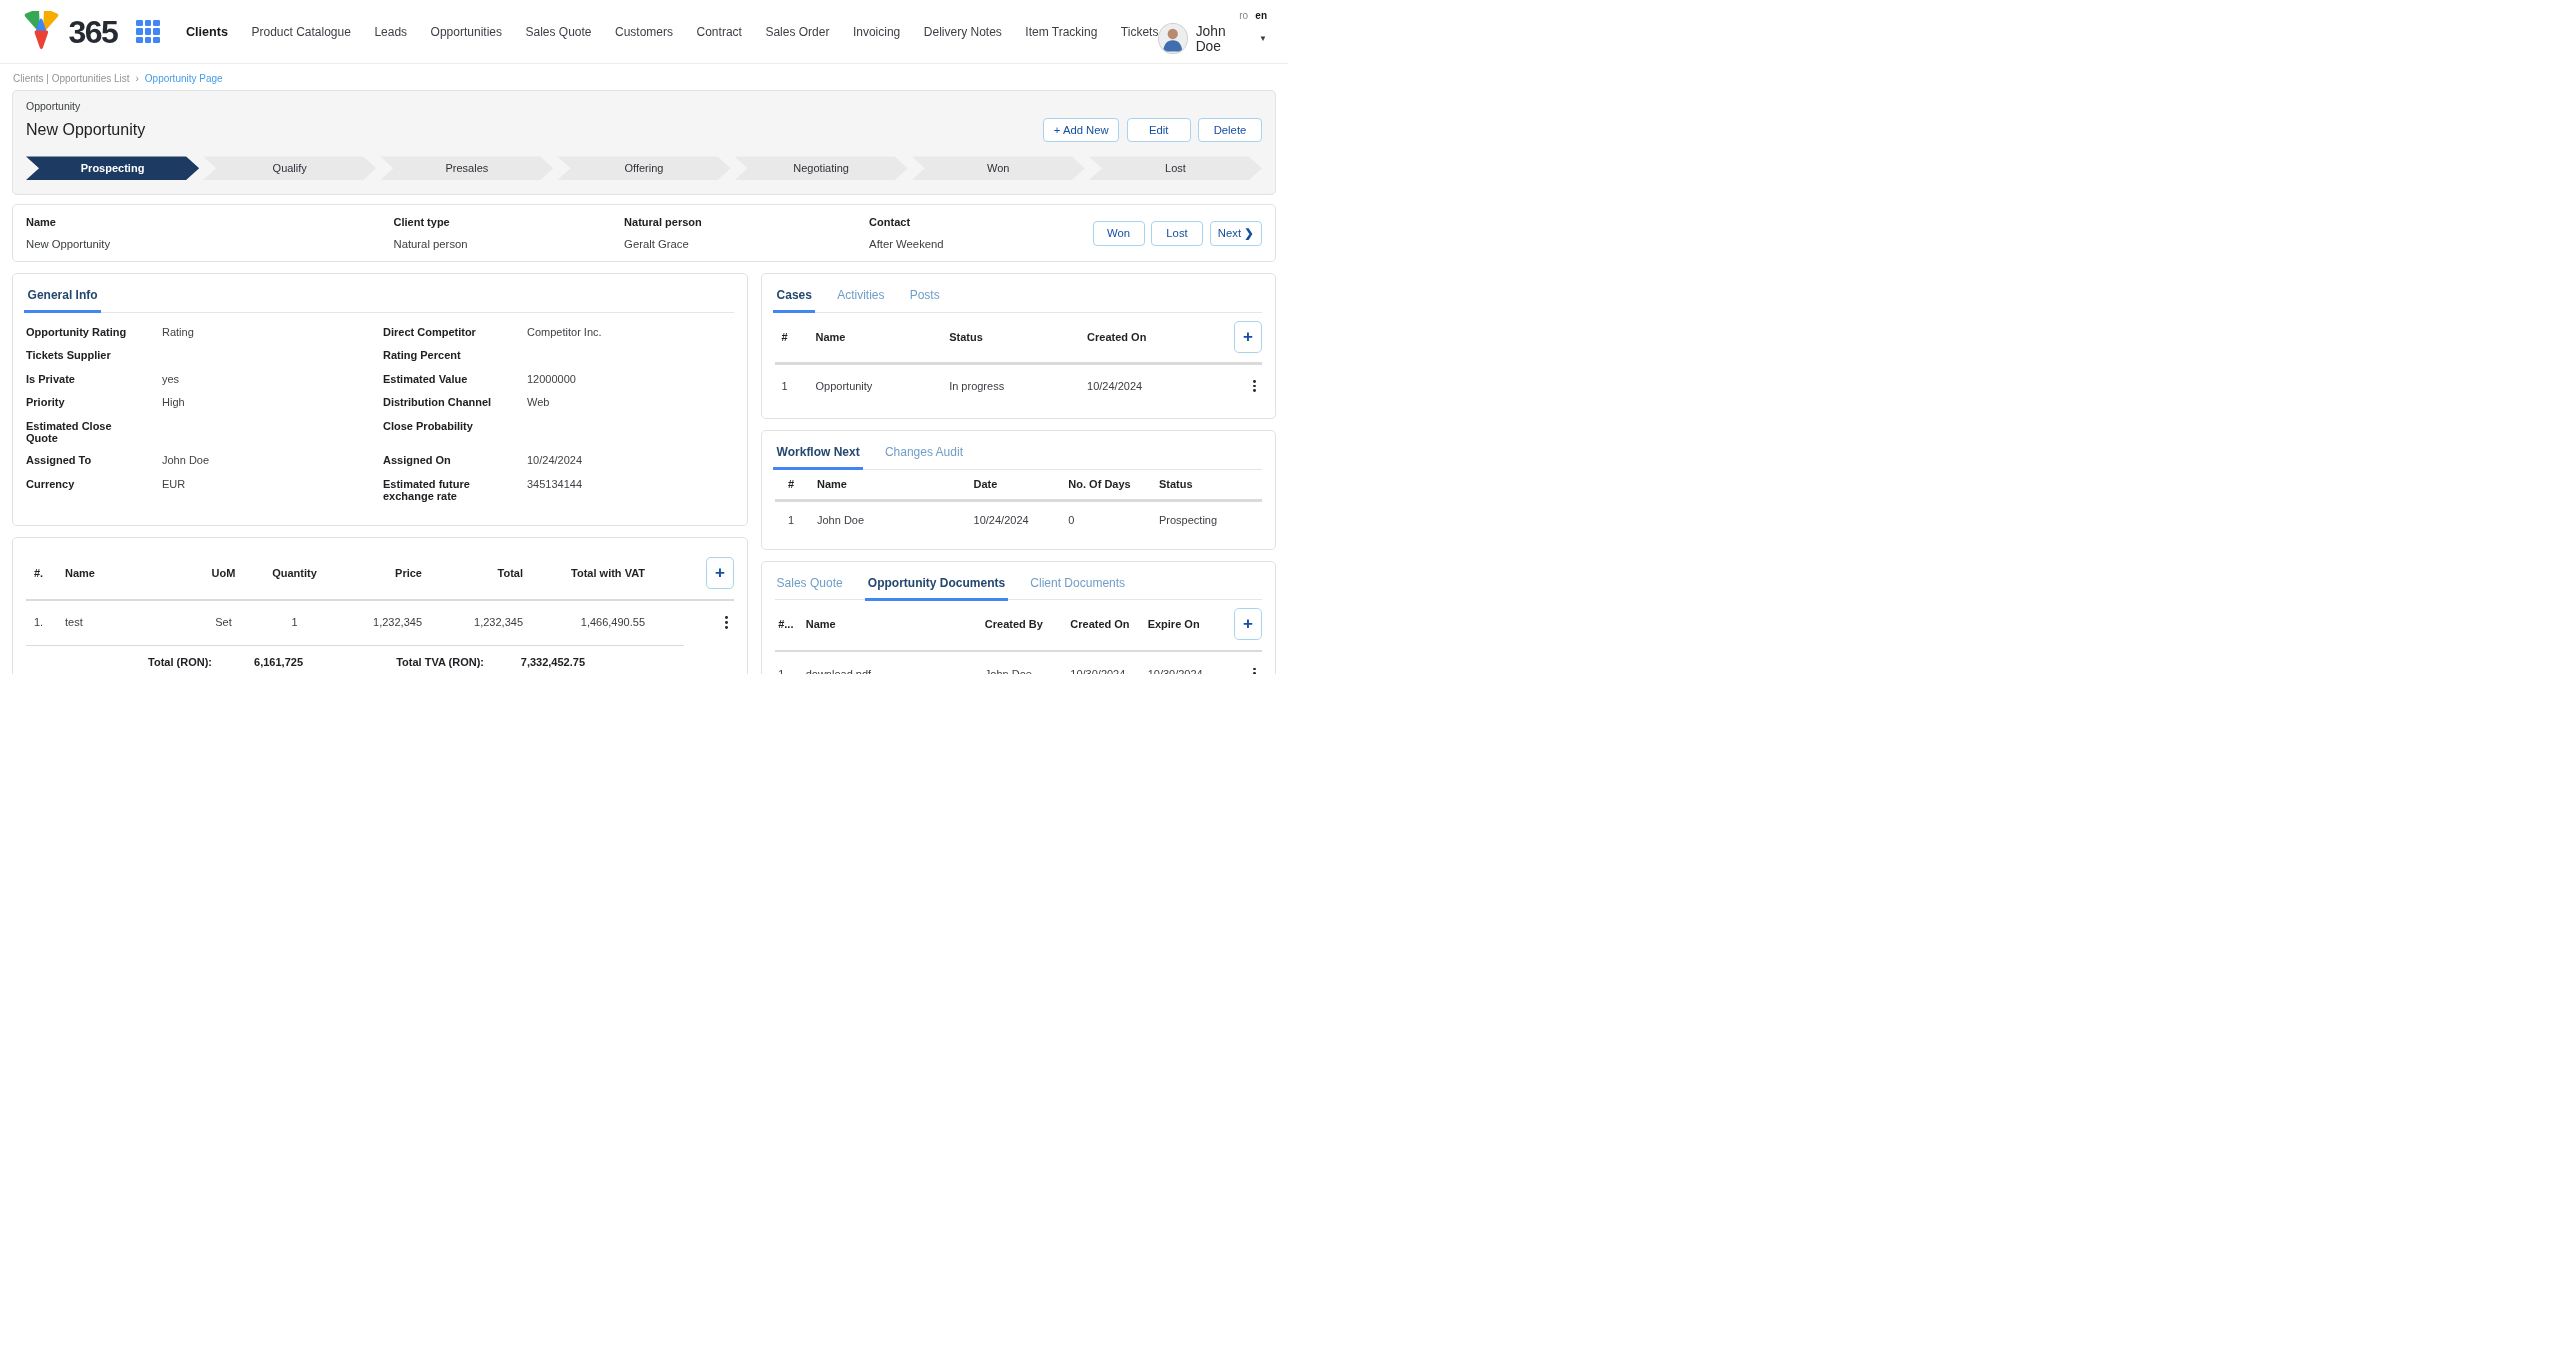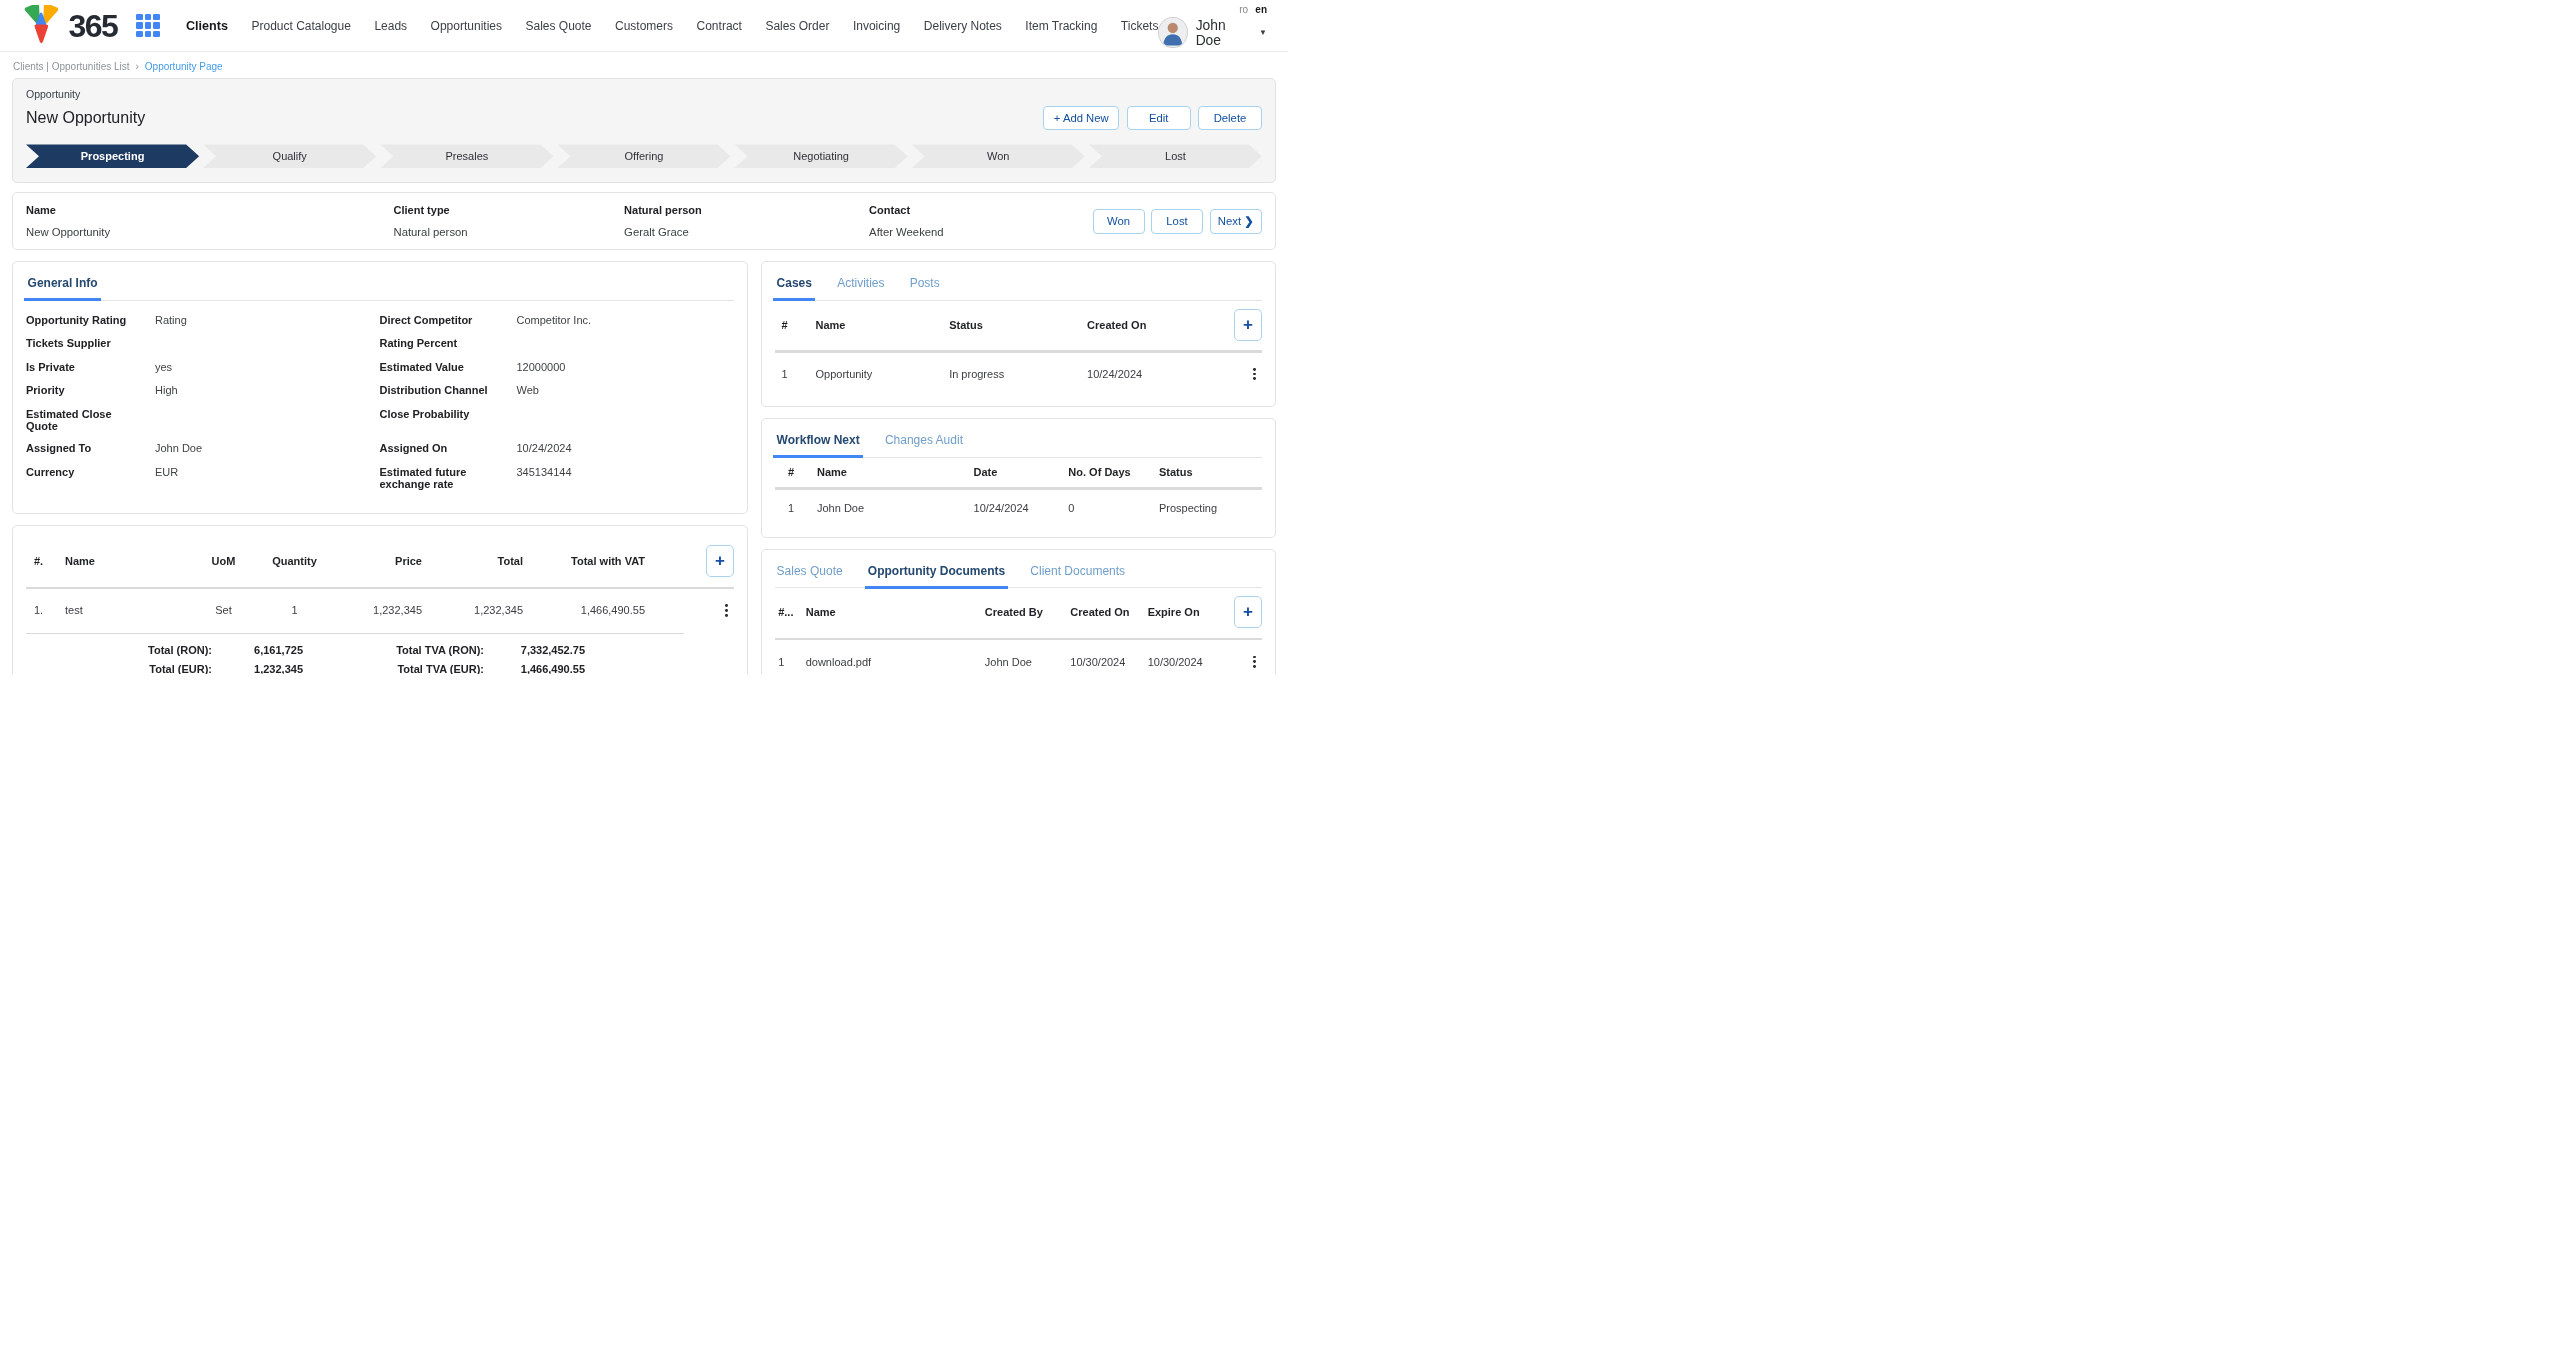--- a/index.html
+++ b/index.html
@@ -1,20 +1,20 @@
 <!DOCTYPE html>
 <html style="font-size:13px"><head>
 <meta charset="utf-8">
 <style>
   * { box-sizing: border-box; margin: 0; padding: 0; }
   html,body { width: 1288px; background:#fff; font-family:"Liberation Sans", sans-serif; color:#3c4043; }
   body { height: 674px; overflow:hidden; }
 
   
-  .topnav { display:flex; align-items:center; height:52px; padding:0 21px 0 21px; border-bottom:1.6px solid #ececec; }
+  .topnav { display:flex; align-items:center; height:64px; padding:0 21px 0 21px; border-bottom:1.6px solid #ececec; }
   .logo { display:flex; align-items:center; gap:6.5px; }
   .logo svg { display:block; }
   .logo-text { font-size:32px; font-weight:bold; color:#262b33; letter-spacing:-1.6px; line-height:1; }
   .grid-icon { display:grid; grid-template-columns:repeat(3,6.5px); grid-auto-rows:6.5px; gap:2px; margin-left:19.4px; cursor:pointer; }
   .grid-icon i { background:#4285f4; border-radius:1.2px; }
   .nav-items { display:flex; gap:23.5px; margin-left:26px; font-size:12px; color:#3b3f46; white-space:nowrap; }
   .nav-item { cursor:pointer; }
   .nav-item.active { font-weight:bold; color:#17181a; font-size:12.6px; }
   .nav-right { margin-left:auto; display:flex; flex-direction:column; align-items:flex-end; gap:2px; padding-top:1.6px; }
   .lang { font-size:10px; color:#83878c; cursor:pointer; }
@@ -59,21 +59,21 @@
   .col-left  { flex:0 0 736px; display:flex; flex-direction:column; gap:11.3px; }
   .col-right { flex:1; display:flex; flex-direction:column; gap:11.3px; }
 
   .panel { border:0.8px solid #e2e2e3; border-radius:4.9px; background:#fff; padding:10.5px 13px 13px; }
   .tabs { display:flex; gap:22px; border-bottom:1.6px solid #e5e5e6; }
   .tab { font-size:12px; color:#6f9dc9; padding:3.2px 1.6px 9.7px; position:relative; cursor:pointer; white-space:nowrap; }
   .tab.active { color:#24486f; font-weight:bold; }
   .tab.active::after { content:""; position:absolute; left:-1.6px; right:-1.6px; bottom:-1.6px; height:3.2px; background:#4285f4; }
 
   
-  .gi-grid { display:grid; grid-template-columns:122px 1fr 130px 1fr; column-gap:7px; padding-top:13px; }
+  .gi-grid { display:grid; grid-template-columns:122px 1fr 130px 1fr; column-gap:14px; padding-top:13px; }
   .gi-grid > div { padding-bottom:10.5px; font-size:11px; min-height:23.5px; }
   .gi-label { font-weight:bold; color:#202124; padding-right:6.5px; }
   .gi-value { color:#3f4246; }
 
   
   .tbl-head, .tbl-row { display:grid; align-items:center; }
   .tbl-head { padding:8px 0 9.7px; font-size:11px; font-weight:bold; color:#1f2124; }
   .tbl-sep { height:2.4px; background:#dadada; }
   .tbl-row { padding:12px 0 9.7px; font-size:11px; color:#3a3d42; cursor:pointer; }
   .c-center { text-align:center; }

